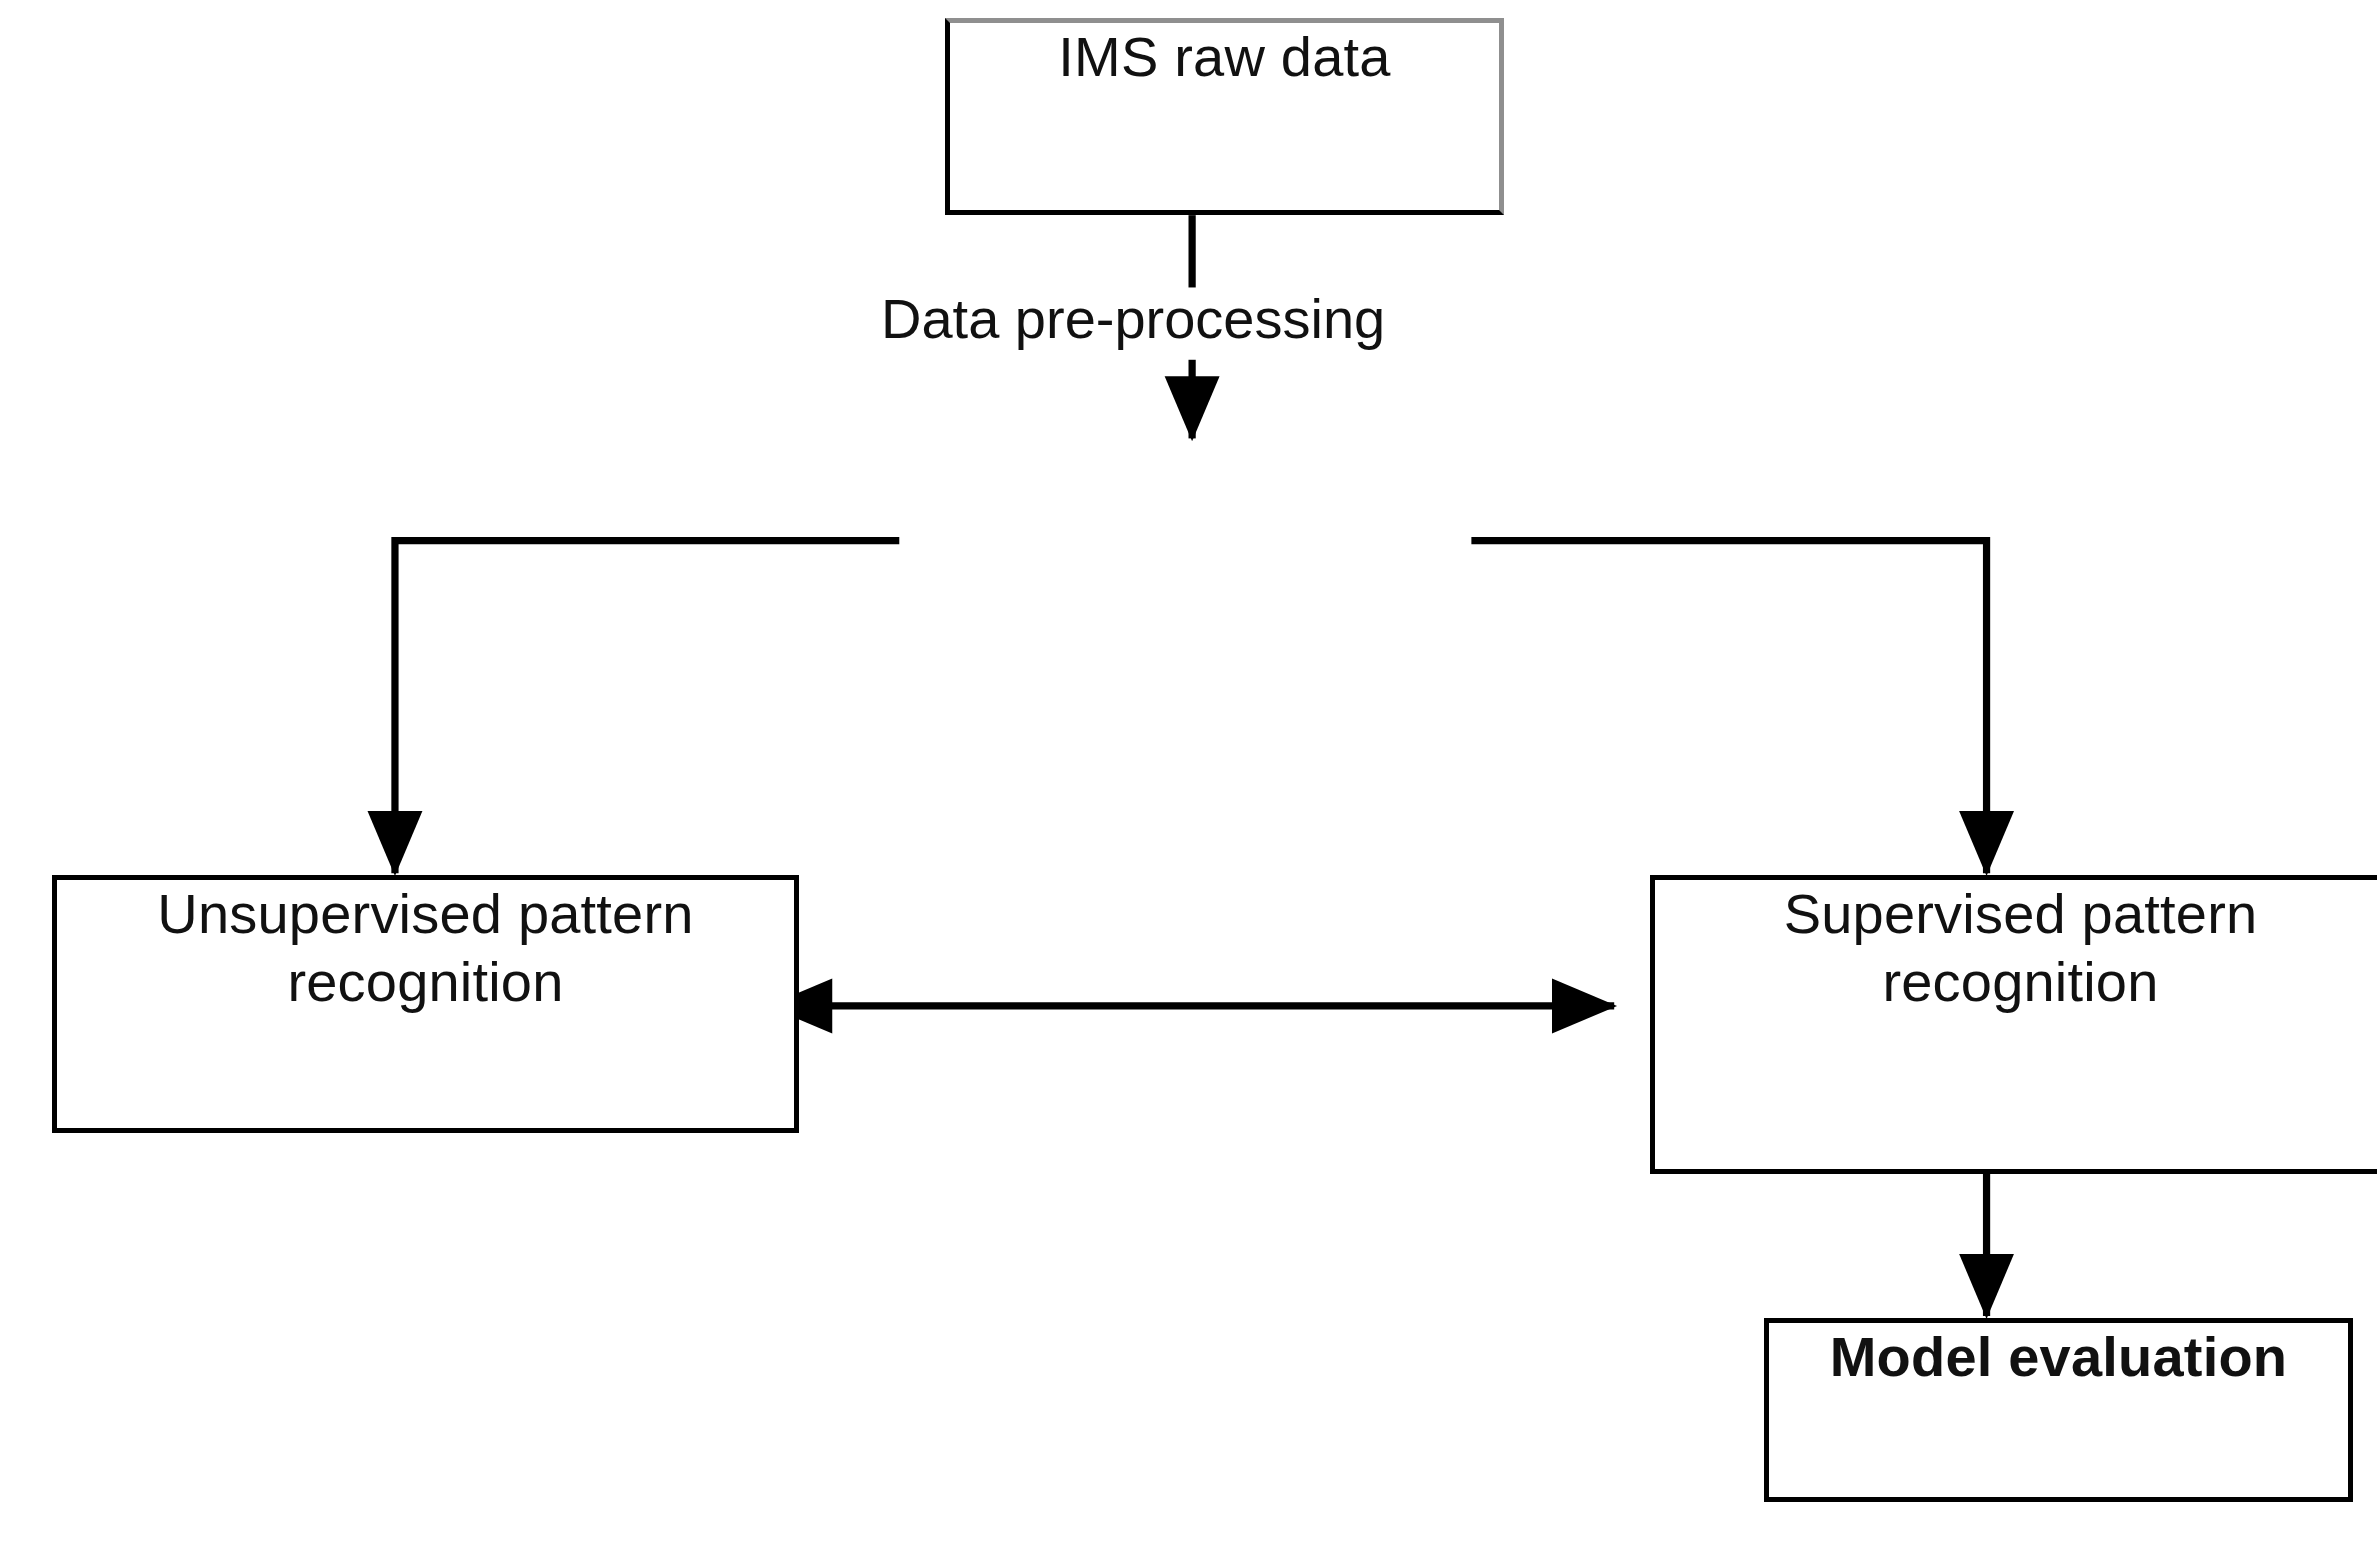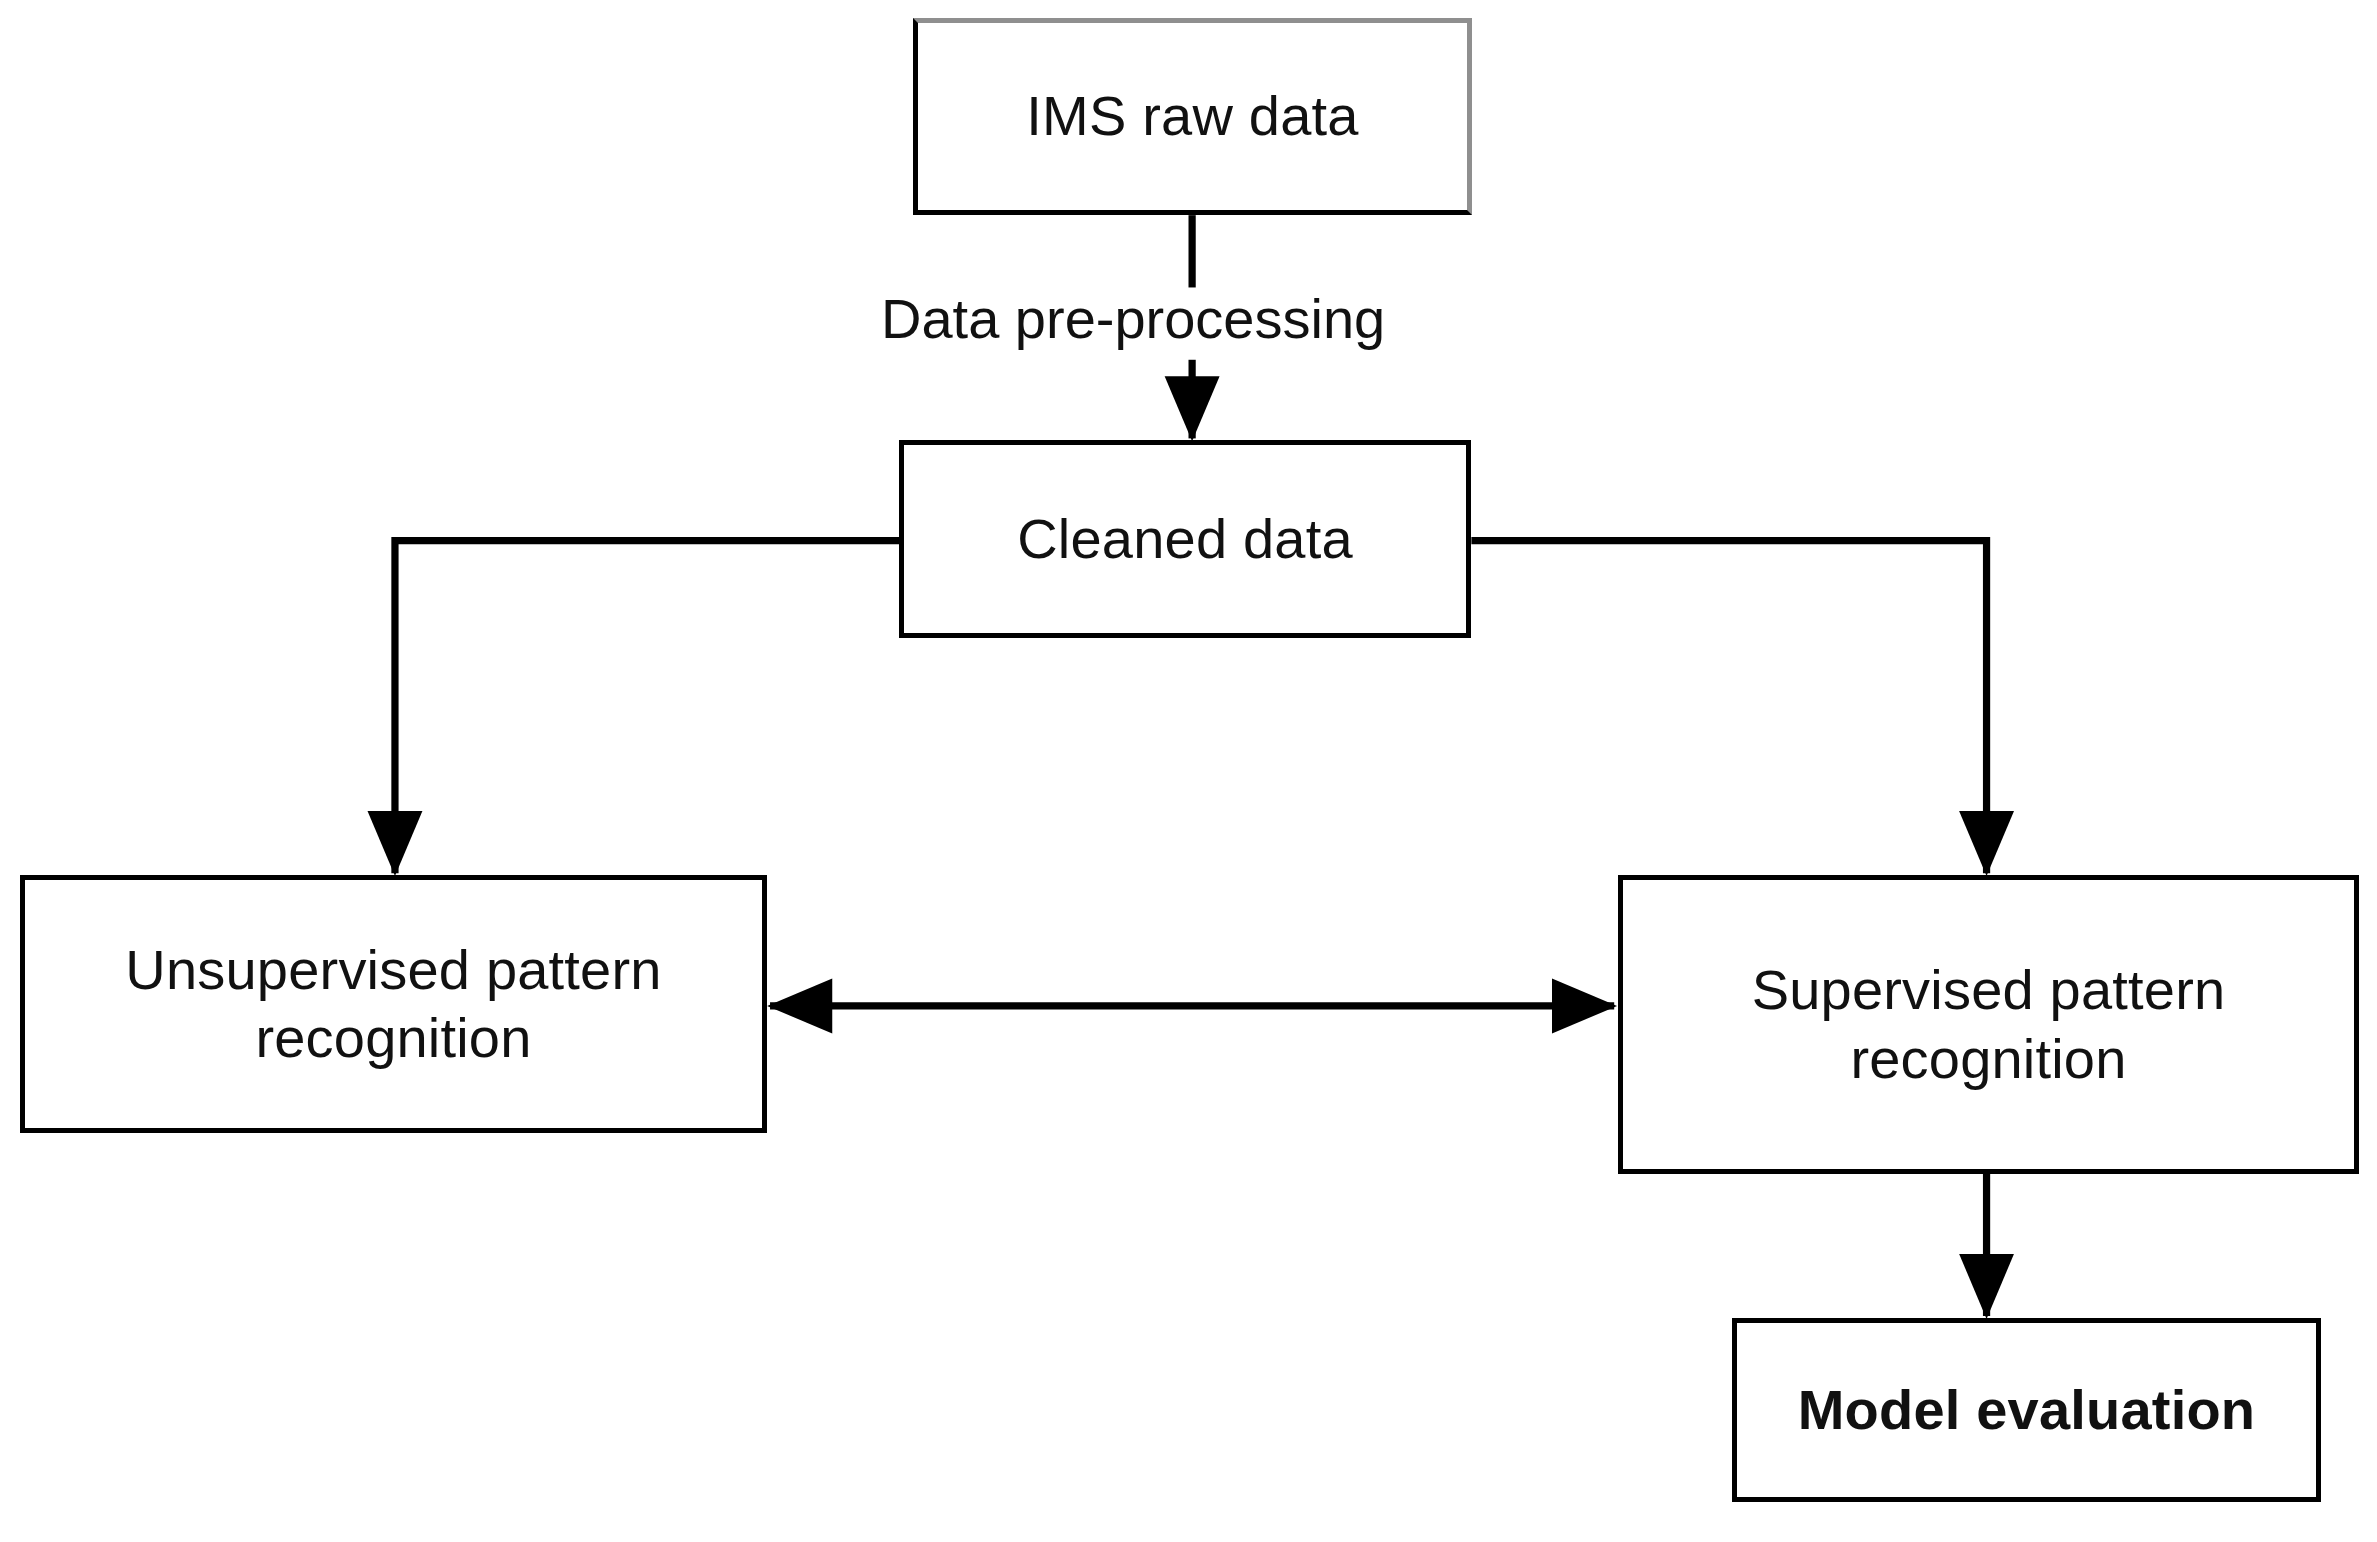--- a/index.html
+++ b/index.html
@@ -21,23 +21,23 @@
     top: 0;
     width: 2377px;
     height: 1542px;
   }
   .node-box {
     position: absolute;
     box-sizing: border-box;
     background: #ffffff;
     border: 5.4px solid #000000;
     display: flex;
-    align-items: center;
     justify-content: center;
     text-align: center;
+    margin-left: 32px;
   }
   .node-label {
     color: #111111;
     font-size: 56px;
     line-height: 1.22;
     letter-spacing: 0.2px;
     white-space: pre-line;
     padding: 0 12.7px;
   }
   
@@ -89,23 +89,20 @@
 
     <g>
       <line x1="2198" y1="1253" x2="2198" y2="1456" stroke="#000000" stroke-width="8" marker-end="url(#arrowEnd)"></line>
     </g>
   </svg>
 
   <div class="node-box" id="box-ims" style="left:913px; top:18px; width:559px; height:197px;">
     <span class="node-label">IMS raw data</span>
   </div>
 
-  <div class="node-box" style="left:899px; top:440px; width:572px; height:198px;">
-    <span class="node-label">Cleaned data</span>
-  </div>
 
   <div class="node-box" style="left:20px; top:875px; width:747px; height:258px;">
     <span class="node-label">Unsupervised pattern
 recognition</span>
   </div>
 
   <div class="node-box" style="left:1618px; top:875px; width:741px; height:299px;">
     <span class="node-label">Supervised pattern
 recognition</span>
   </div>

